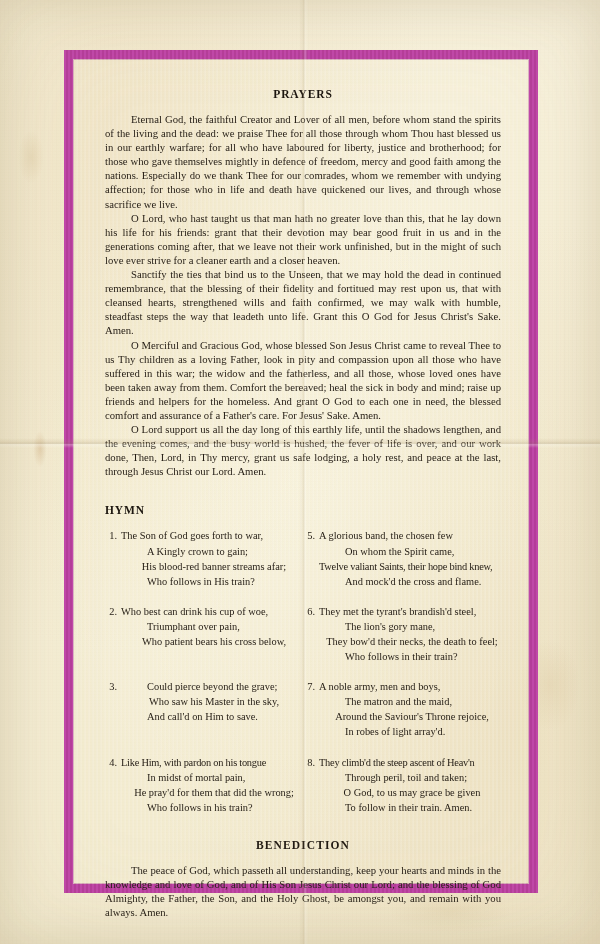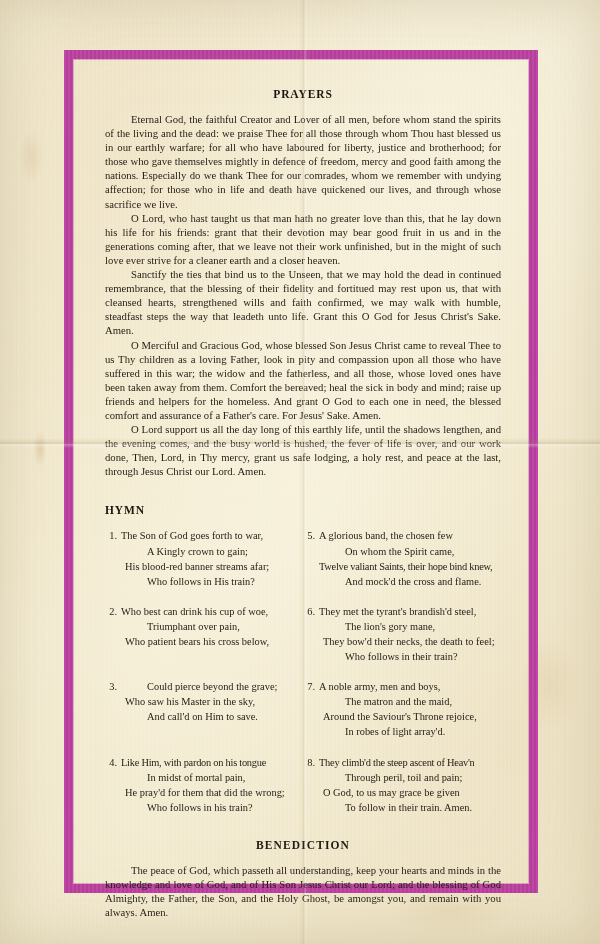--- a/index.html
+++ b/index.html
@@ -132,21 +132,21 @@
   .stanza { display: flex; font-size: 10.4px; line-height: 15.1px; }
   .st-num {
     width: 16px;
     flex: 0 0 16px;
     text-align: right;
     padding-right: 4px;
   }
   .st-lines { flex: 1 1 auto; }
   .st-line { white-space: nowrap; }
   .st-line.ind { padding-left: 26px; }
-  .st-line.ind2 { padding-left: 4px; }
+  .st-line.ind2 { padding-left: 4px; text-align: center; }
   .tight { letter-spacing: -0.25px; }
 
   #benediction-body .prayer-p { margin-bottom: 0; }
 
   
   #content { text-rendering: optimizeLegibility; }
 </style>
 </head>
 <body>
 
@@ -242,21 +242,21 @@
           <div class="st-line ind">In midst of mortal pain,</div>
           <div class="st-line ind2">He pray'd for them that did the wrong;</div>
           <div class="st-line ind">Who follows in his train?</div>
         </div>
       </div>
 
       <div class="stanza">
         <div class="st-num">8.</div>
         <div class="st-lines">
           <div class="st-line tight">They climb'd the steep ascent of Heav'n</div>
-          <div class="st-line ind">Through peril, toil and pain;</div>
+          <div class="st-line ind">Through peril, toil and taken;</div>
           <div class="st-line ind2">O God, to us may grace be given</div>
           <div class="st-line ind">To follow in their train. Amen.</div>
         </div>
       </div>
 
     </div>
 
 
     <div id="h-benediction">BENEDICTION</div>
 

